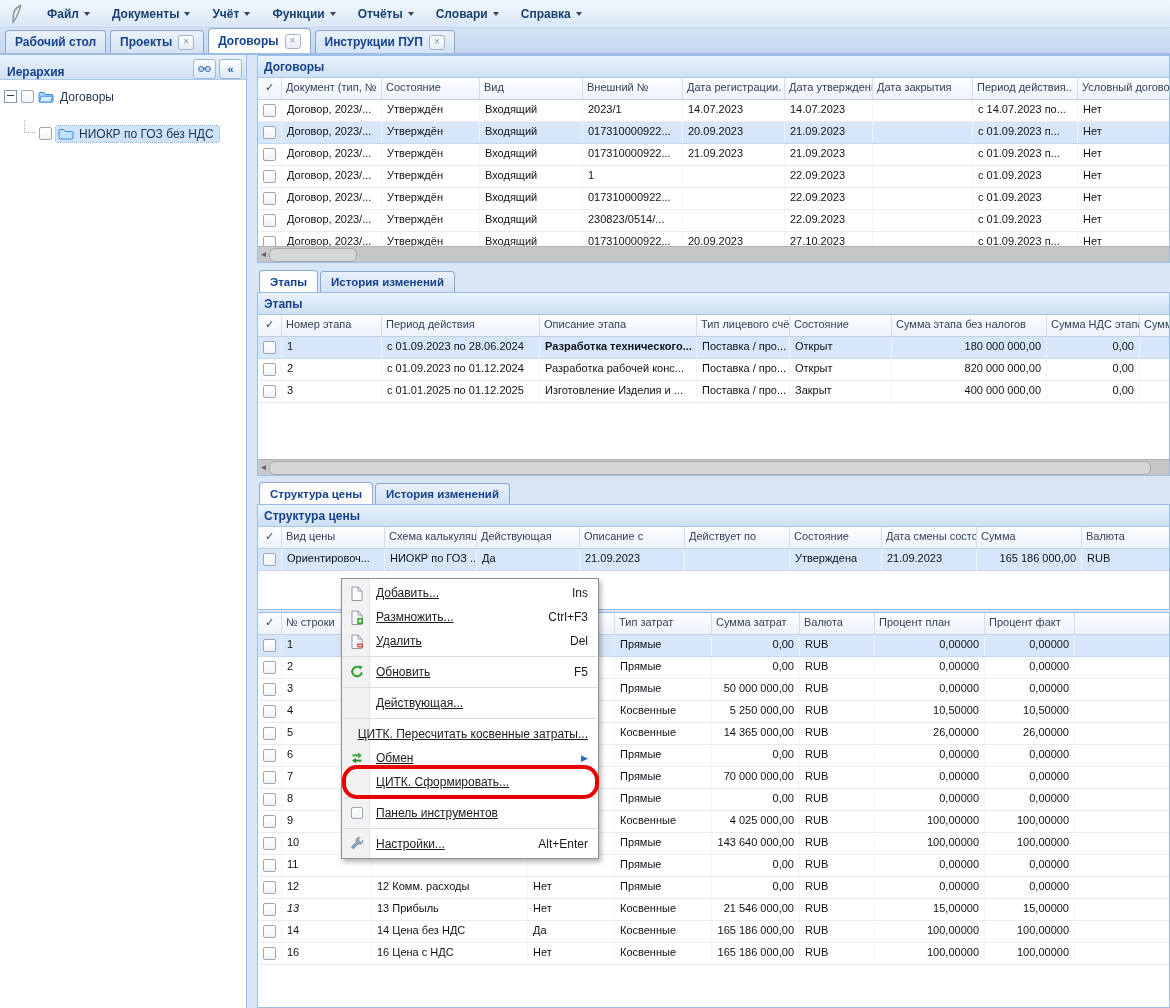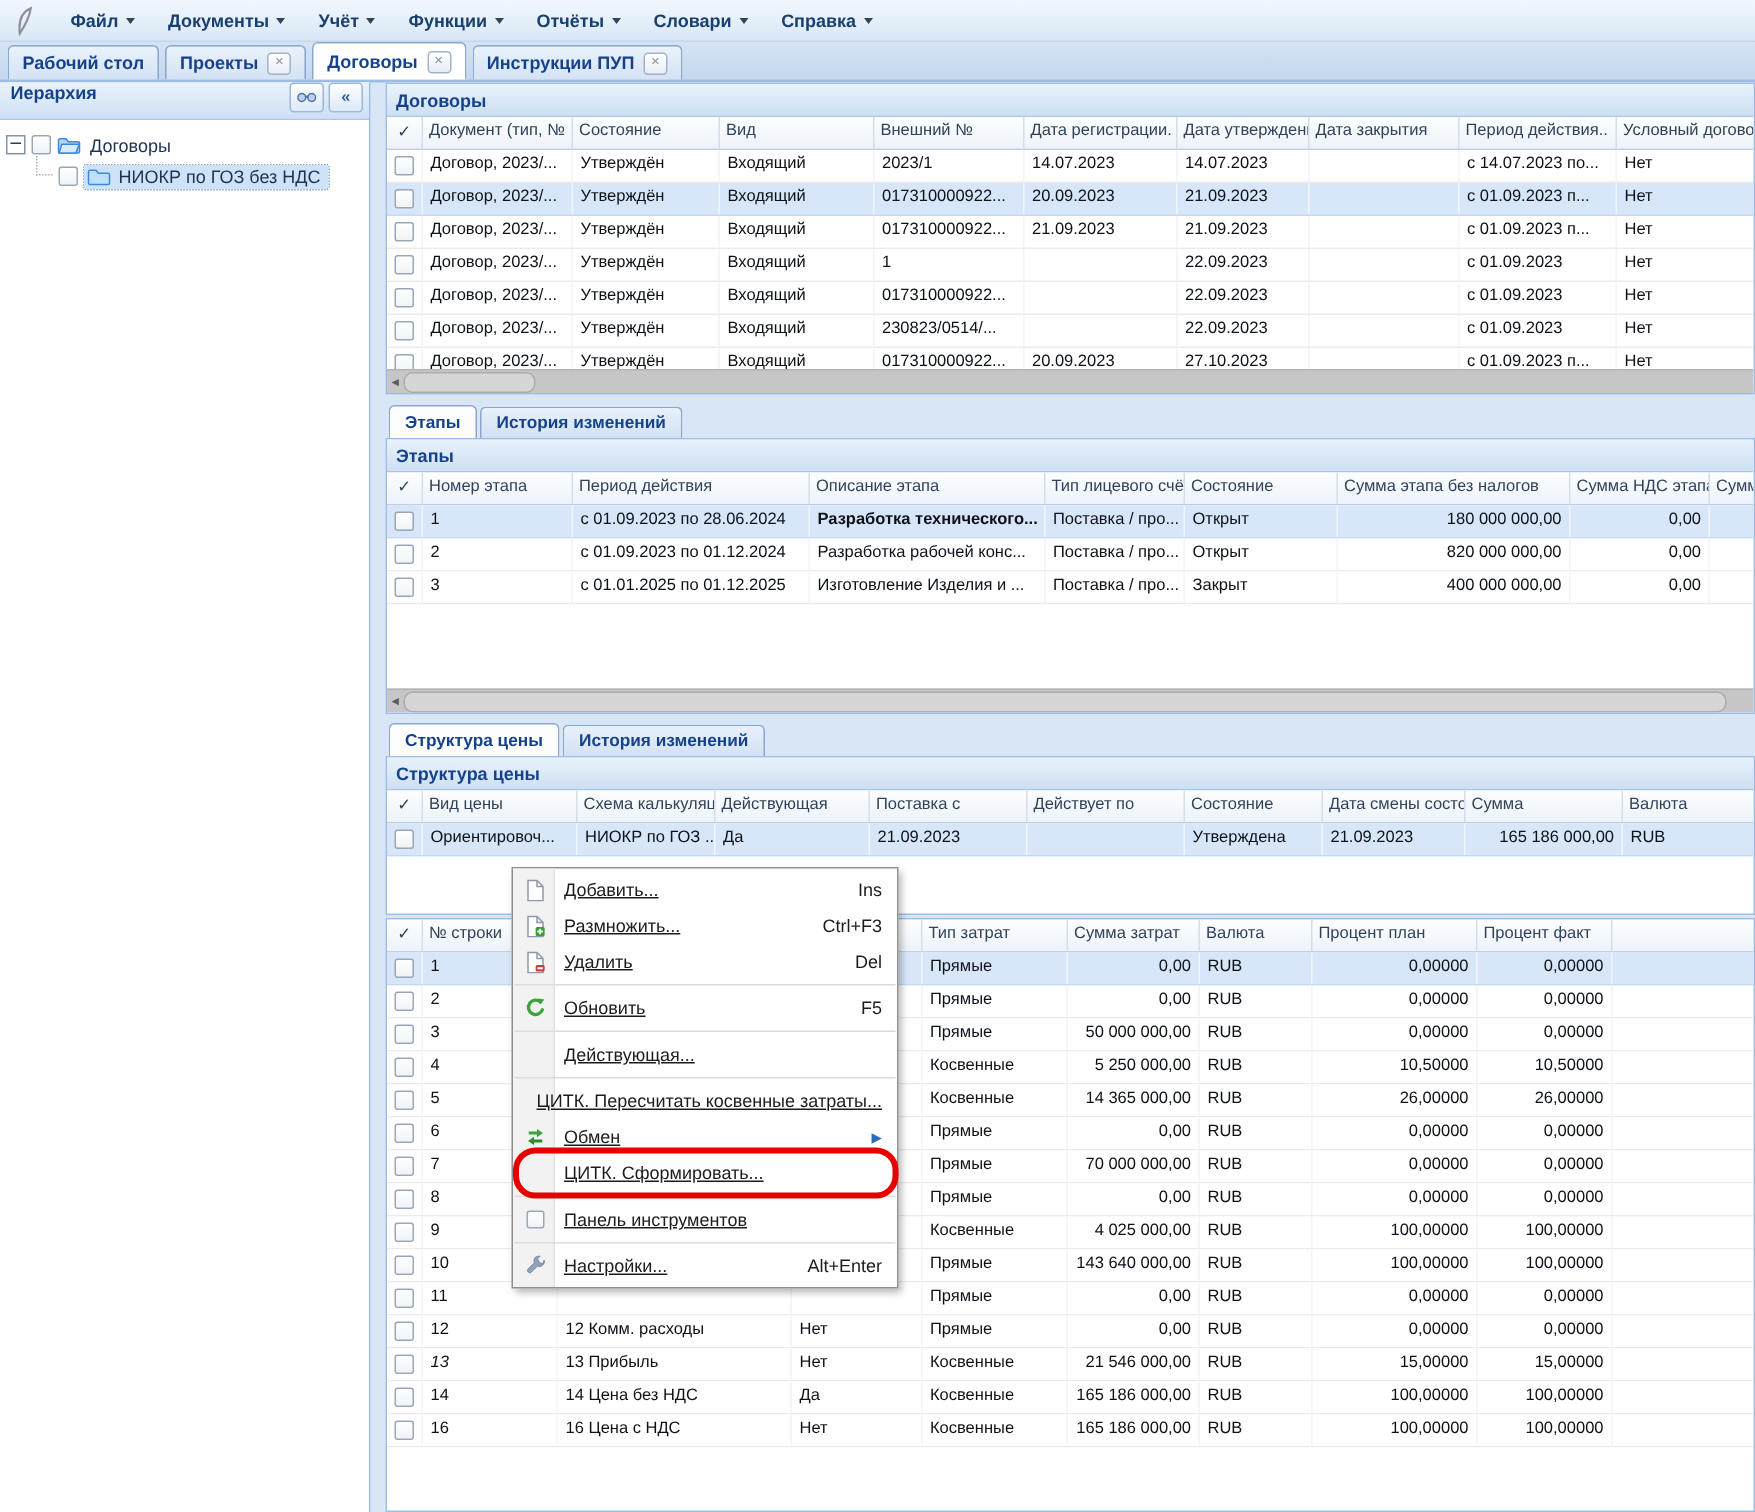--- a/index.html
+++ b/index.html
@@ -25,29 +25,29 @@
     border-radius:4px 4px 0 0;background:linear-gradient(#eaf2fb,#d4e2f4);
     display:flex;align-items:center;gap:6px;font-size:12px;font-weight:700;color:#15428b;}
   .tab.active{background:#ffffff;height:24px;}
   .tab-close{width:14px;height:13px;border:1px solid #a3b4ca;border-radius:3px;
     background:linear-gradient(#ffffff,#e7edf5);color:#8295ab;font-size:10px;line-height:11px;
     text-align:center;font-weight:400;}
   
   .sidebar{position:absolute;left:0;top:55px;width:247px;bottom:0;background:#fff;
     border-right:1px solid #99bbe8;box-sizing:border-box;}
   .side-header{height:24px;background:linear-gradient(#eaf2fc,#cfe0f3);
-    border-bottom:1px solid #a9c7e7;display:flex;align-items:flex-start;
+    border-bottom:1px solid #a9c7e7;display:flex;align-items:flex-end;
     padding:0 4px 0 7px;color:#15428b;font-weight:700;font-size:12px;}
   .side-header .spacer{flex:1;}
   .hdr-btn{width:21px;height:18px;border:1px solid #9db8d8;border-radius:3px;margin-left:3px;
     background:linear-gradient(#fdfeff,#dcE9f7);display:flex;align-items:center;justify-content:center;
     font-size:11px;color:#2f5fa2;font-weight:700;}
   .tree{padding:6px 2px 0 4px;font-size:12px;color:#1d3250;}
   .tree-row{display:flex;align-items:center;height:21px;gap:4px;}
-  .tree-row.child{padding-left:20px;}
+  .tree-row.child{padding-left:20px;margin-top:16px;}
   .expander{width:11px;height:11px;background:#fff;border:1px solid #8294ab;position:relative;flex:0 0 auto;}
   .expander::after{content:"";position:absolute;left:2px;right:2px;top:4px;height:1px;background:#2c3e57;}
   .cbx{width:13px;height:13px;border:1px solid #9aa7b8;border-radius:2px;flex:0 0 auto;
     background:linear-gradient(#ffffff,#f0f3f6);box-sizing:border-box;}
   .elbow{width:10px;height:12px;border-left:1px dotted #a6b2c0;border-bottom:1px dotted #a6b2c0;
     margin:-10px 0 4px 0;flex:0 0 auto;}
   .node-inner{display:flex;align-items:center;gap:5px;padding:1px 5px 1px 2px;border-radius:2px;}
   .node-inner.selected{background:#cfe3f8;outline:1px dotted #7ba2d4;}
   
   .main{position:absolute;left:257px;top:55px;right:0;bottom:0;}
@@ -403,21 +403,21 @@
 
   <div class="panel" style="top:449px;height:106px;">
     <div class="panel-title">
       <span>Структура цены</span>
     </div>
     <div class="grid-head" id="price-head">
         <div class="gh-cell gh-check" style="width: 24px;">✓</div>
         <div class="gh-cell" style="width: 103px;">Вид цены</div>
         <div class="gh-cell" style="width: 92px;">Схема калькуляци</div>
         <div class="gh-cell" style="width: 103px;">Действующая</div>
-        <div class="gh-cell" style="width: 105px;">Поставка с</div>
+        <div class="gh-cell" style="width: 105px;">Описание с</div>
         <div class="gh-cell" style="width: 105px;">Действует по</div>
         <div class="gh-cell" style="width: 92px;">Состояние</div>
         <div class="gh-cell" style="width: 95px;">Дата смены состоя</div>
         <div class="gh-cell" style="width: 105px;">Сумма</div>
         <div class="gh-cell" style="width: 88px; border-right: none;">Валюта</div>
       </div>
     <div class="grid-body" id="price-body">
         <div class="grid-row sel">
           <div class="g-cell chk" style="width: 24px;">
             <span class="cbx"></span>

